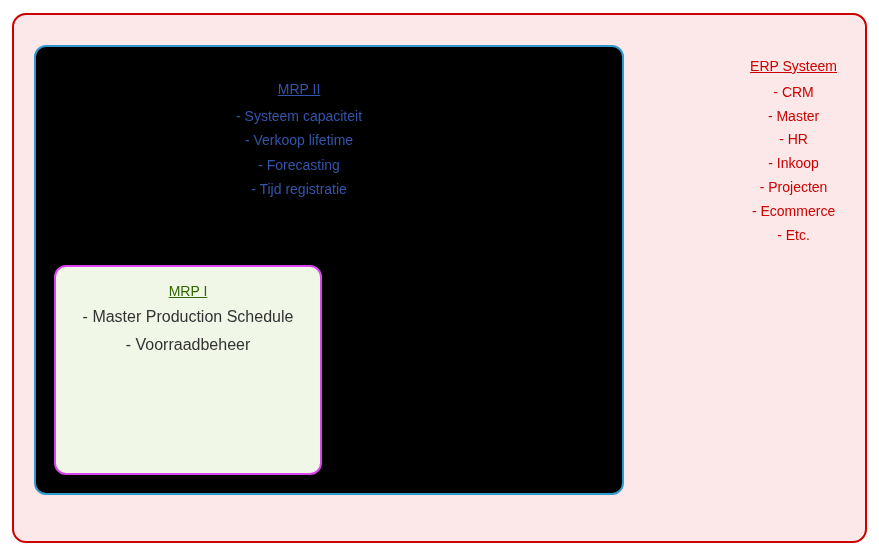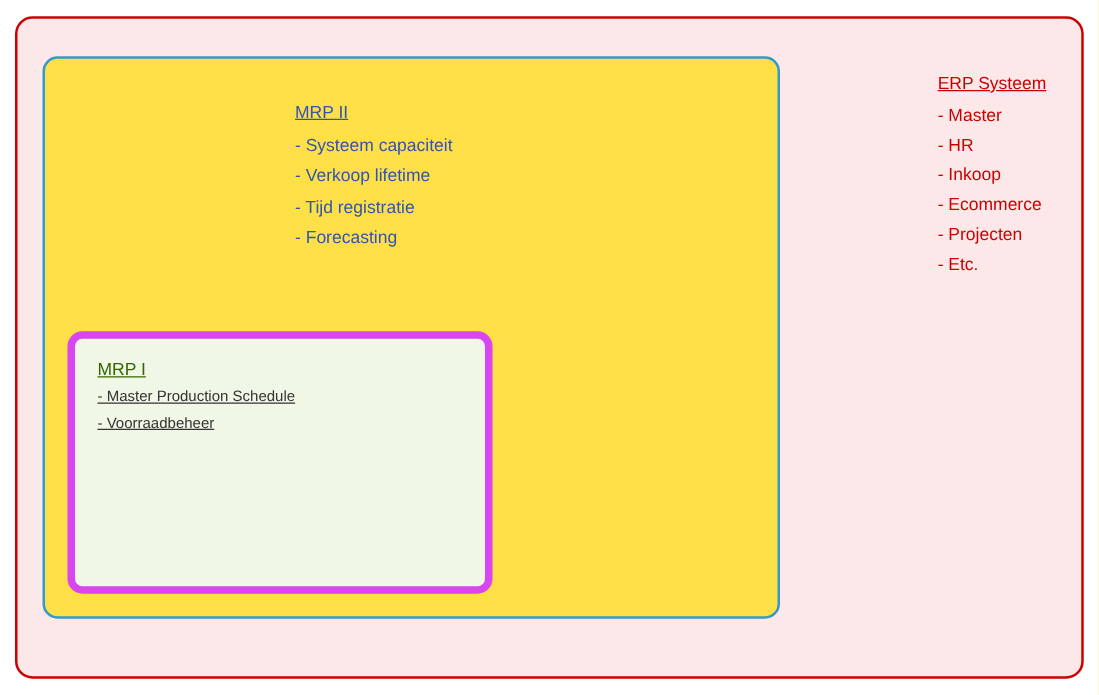--- a/index.html
+++ b/index.html
@@ -15,38 +15,39 @@
     }
 
     .outer-container {
       width: 855px;
       height: 530px;
       border: 2px solid #cc0000;
       border-radius: 14px;
       background: #fce8e8;
       position: relative;
       padding: 12px;
+      text-align: center;
     }
 
     .middle-container {
       width: 590px;
       height: 450px;
       border: 2px solid #3399cc;
       border-radius: 12px;
-      background: #fde047;
+      background: #000000;
       position: absolute;
       top: 30px;
       left: 20px;
       padding: 31px;
     }
 
     .inner-container {
-      width: 340px;
+      width: 268px;
       height: 210px;
-      border: 6px solid #d946ef;
+      border: 2px solid #d946ef;
       border-radius: 12px;
       background: #f0f7e6;
       position: absolute;
       bottom: 18px;
       left: 18px;
       padding: 16px 18px;
     }
 
     .erp-box {
       position: absolute;
@@ -81,50 +82,50 @@
     .mrp1-title {
       text-decoration: underline;
       font-weight: normal;
       color: #336600;
       font-size: 14px;
       margin-bottom: 4px;
     }
 
     .mrp1-items {
       color: #333;
-      font-size: 12px;
+      font-size: 16px;
       line-height: 1.75;
-      text-decoration: underline;
     }
   </style>
 </head>
 <body>
 
 <div class="outer-container">
 
   <div class="erp-box">
     <div class="erp-title">ERP Systeem</div>
     <div id="erp-items">
+        <div>- CRM</div>
         <div>- Master</div>
         <div>- HR</div>
         <div>- Inkoop</div>
+        <div>- Projecten</div>
         <div>- Ecommerce</div>
-        <div>- Projecten</div>
         <div>- Etc.</div>
       </div>
   </div>
 
   <div class="middle-container">
     <div class="mrp2-box">
       <div class="mrp2-title">MRP II</div>
       <div id="mrp2-items">
           <div>- Systeem capaciteit</div>
           <div>- Verkoop lifetime</div>
+          <div>- Forecasting</div>
           <div>- Tijd registratie</div>
-          <div>- Forecasting</div>
         </div>
     </div>
 
     <div class="inner-container">
       <div class="mrp1-title">MRP I</div>
       <div class="mrp1-items" id="mrp1-items">
           <div>- Master Production Schedule</div>
           <div>- Voorraadbeheer</div>
         </div>
     </div>

